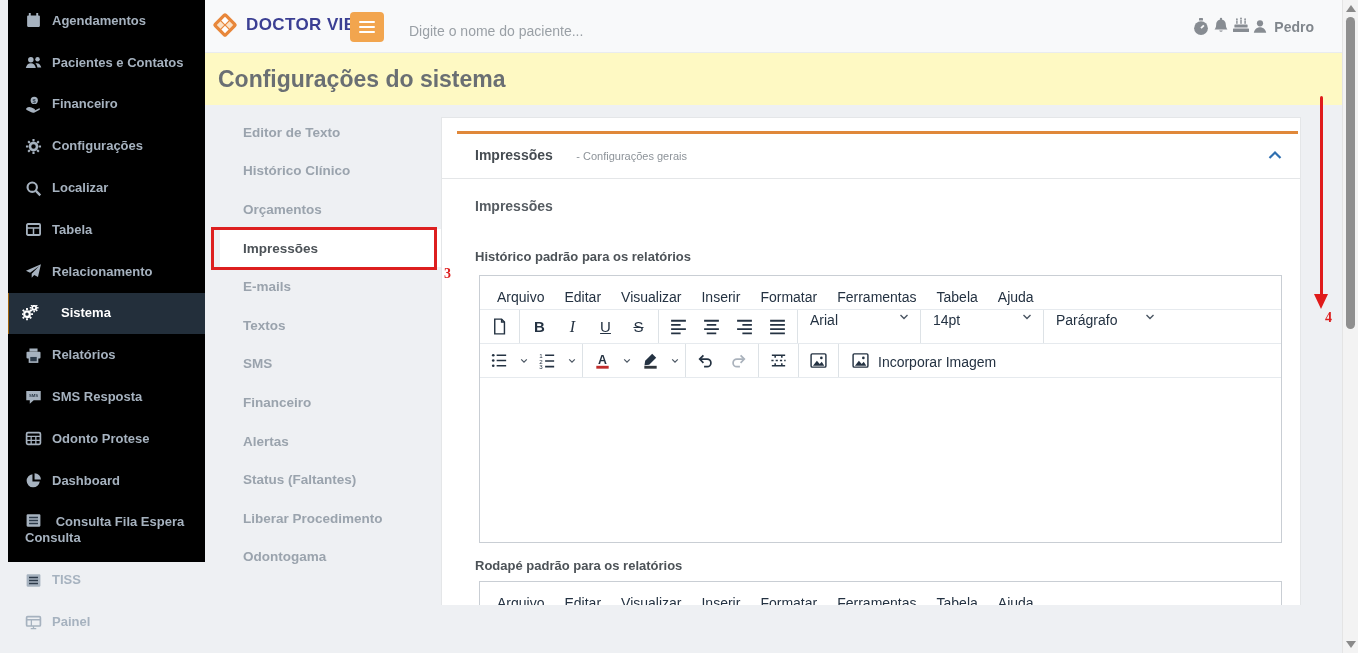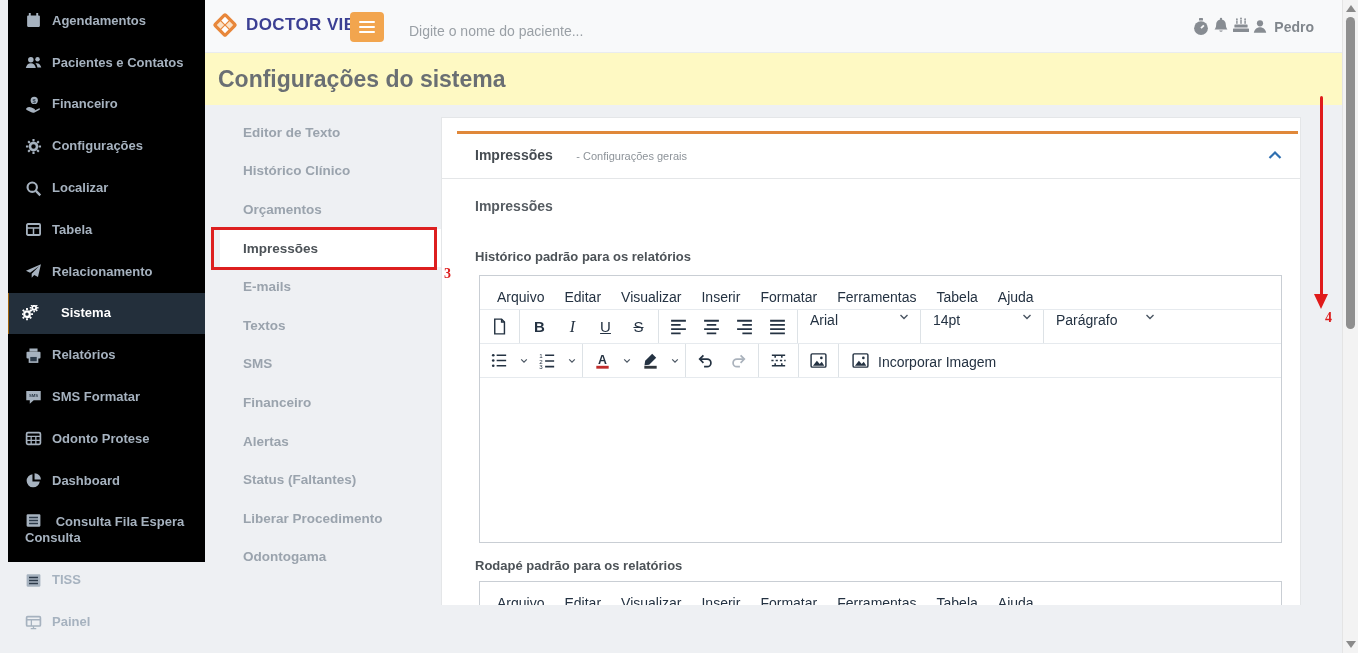--- a/index.html
+++ b/index.html
@@ -206,21 +206,21 @@
         </span>
       <span>Relatórios</span>
     </div>
     <div class="side-item">
       <span class="sicon">
           <svg viewBox="0 0 16 16">
             <path class="fillc" d="M1.2 1.8h13.6v8.8H8.2l-3.7 3.2v-3.2H1.2z"></path>
             <text x="8" y="7.9" text-anchor="middle" font-size="4" font-weight="bold" fill="#2d3b4a">SMS</text>
           </svg>
         </span>
-      <span>SMS Formatar</span>
+      <span>SMS Resposta</span>
     </div>
     <div class="side-item">
       <span class="sicon">
           <svg viewBox="0 0 16 16">
             <rect class="strokec" stroke-width="1.6" x="1.5" y="2.5" width="13" height="11" rx="1.2"></rect>
             <path class="strokec" stroke-width="1.2" d="M1.5 6h13M1.5 9.7h13M5.8 6v7.5M10.2 6v7.5"></path>
           </svg>
         </span>
       <span>Odonto Protese</span>
     </div>

